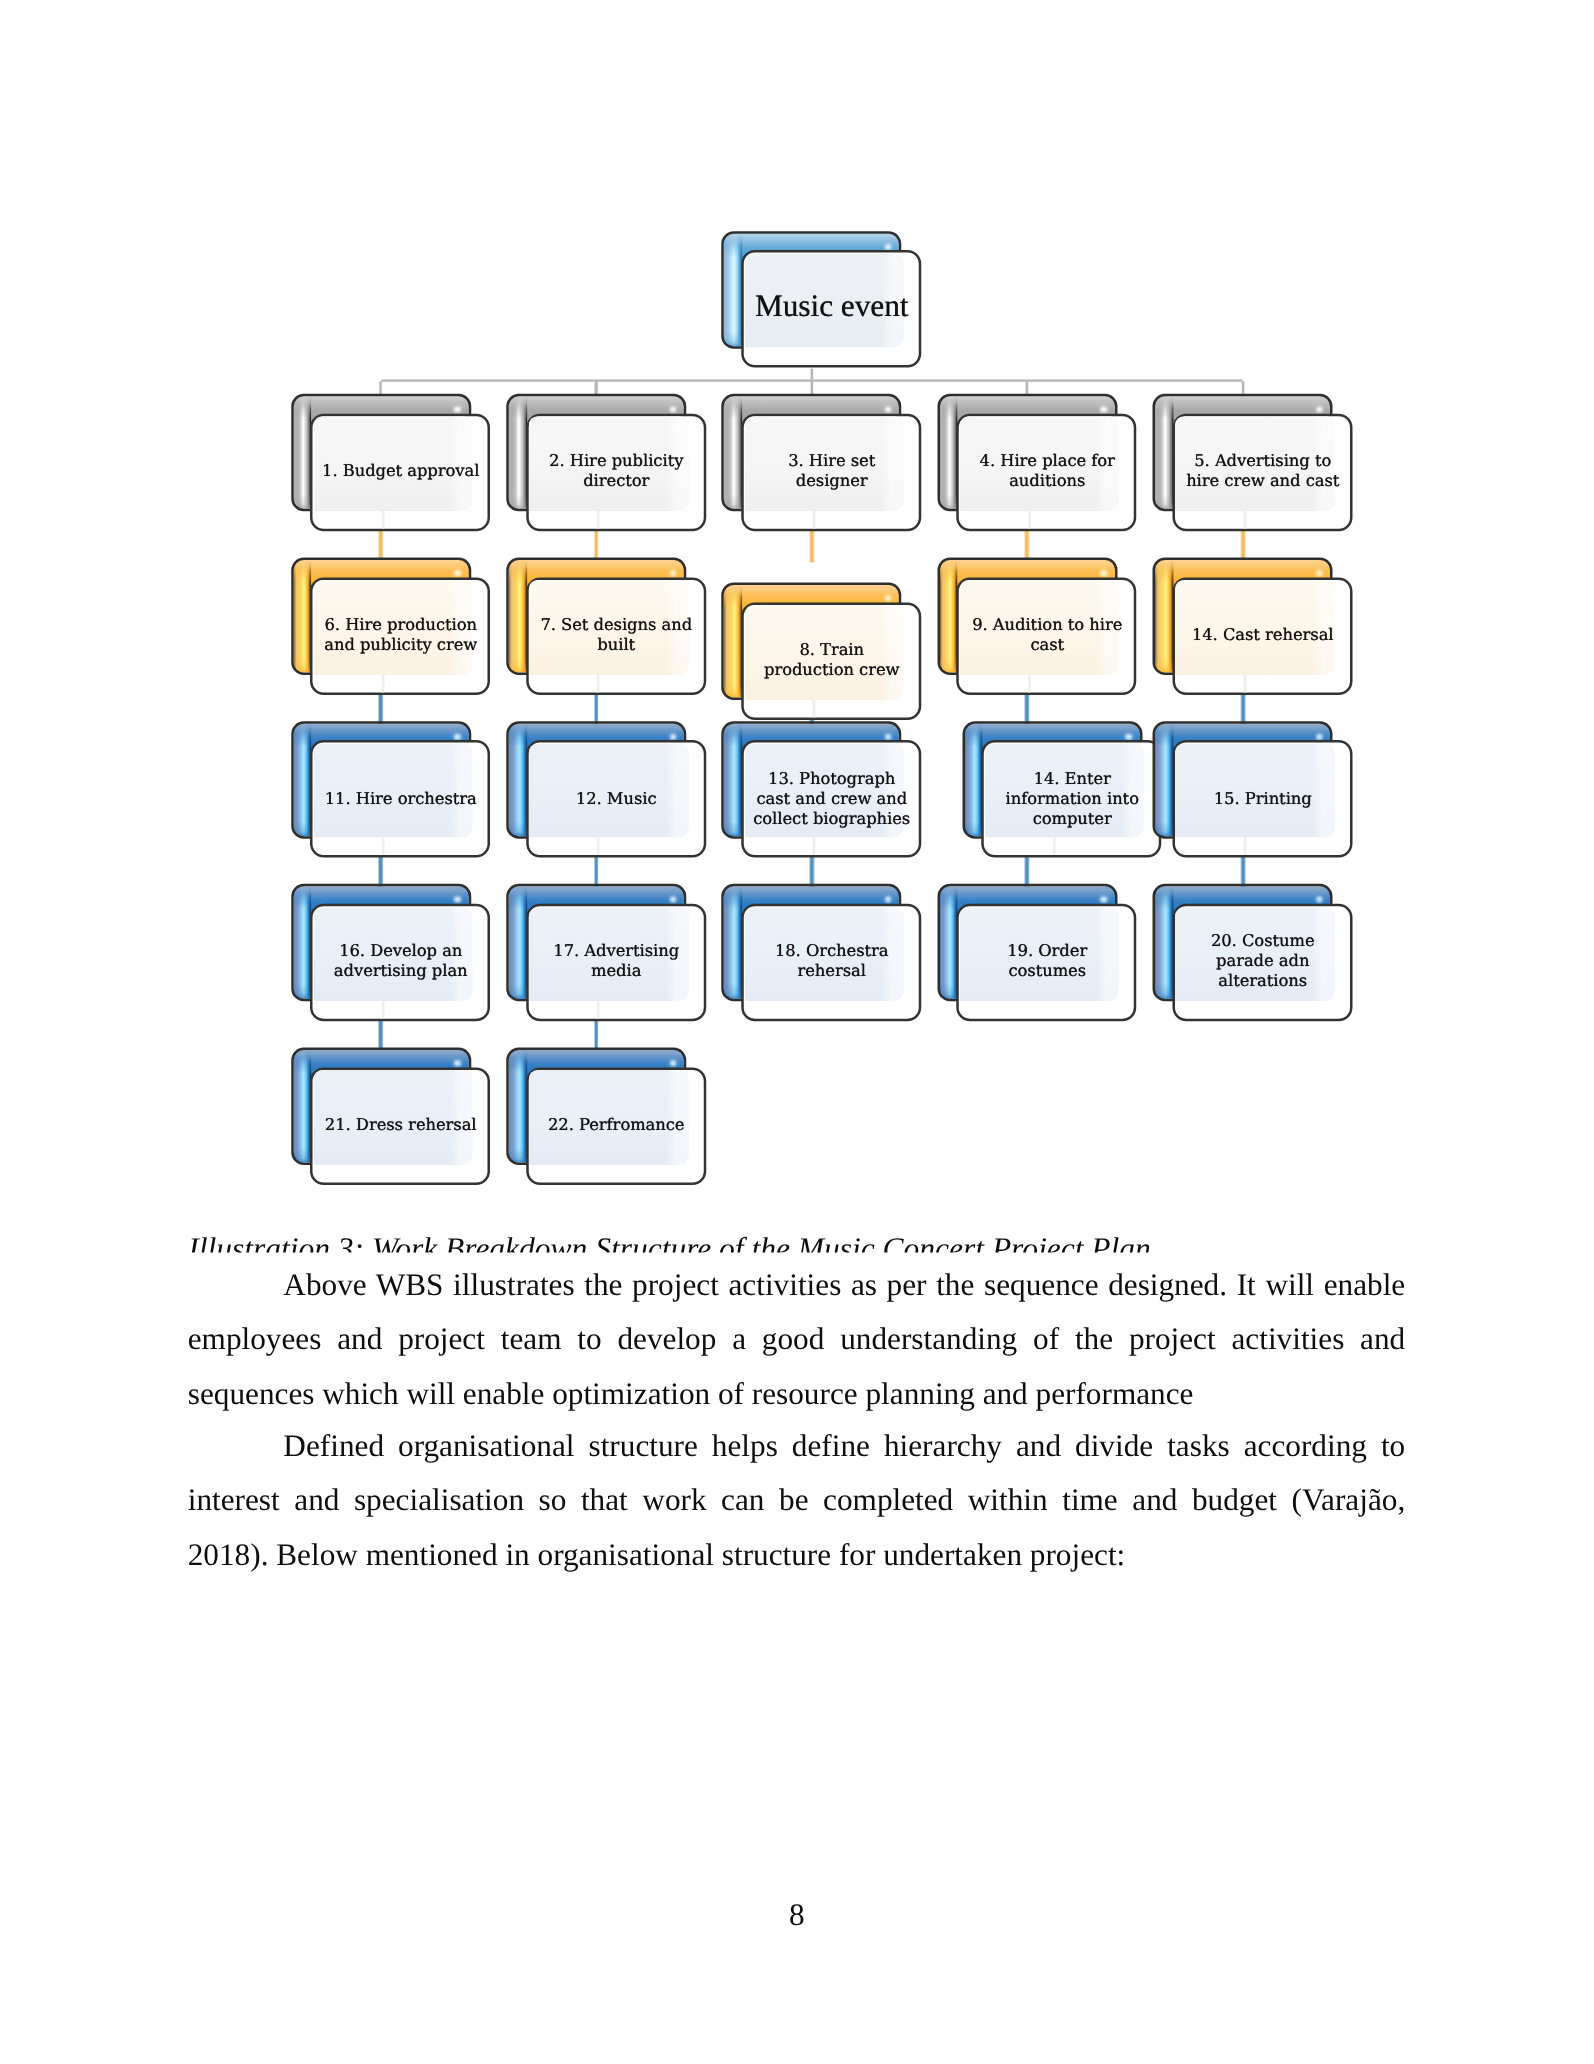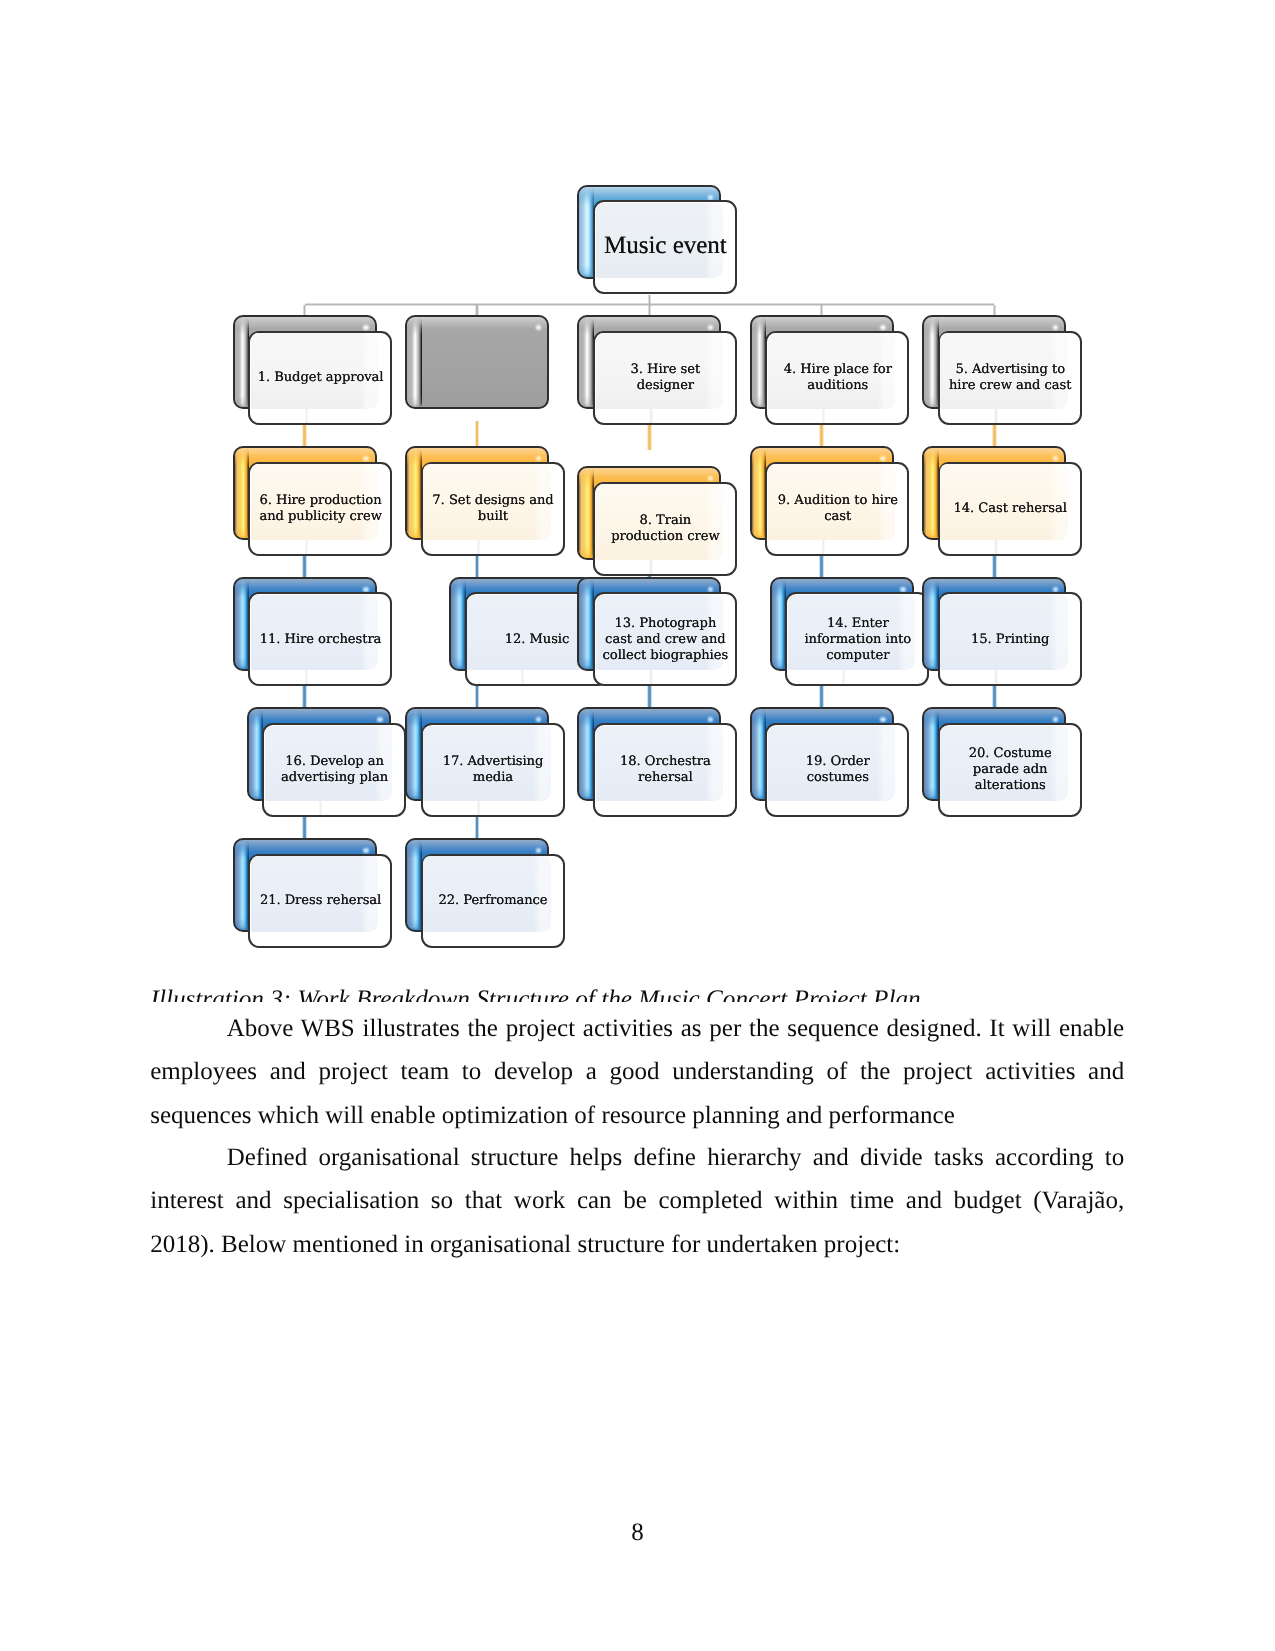--- a/index.html
+++ b/index.html
@@ -94,20 +94,25 @@
           <div style="position: absolute; left: 54.3px; top: 74px; width: 3.4px; height: 16px; background: linear-gradient(90deg, rgba(237, 237, 237, 0) 0%, rgba(235, 235, 235, 0.85) 35%, rgba(235, 235, 235, 0.85) 65%, rgba(237, 237, 237, 0) 100%);"></div>
           <div class="inner" style="background: linear-gradient(90deg, rgba(255, 255, 255, 0) 0%, rgba(255, 255, 255, 0) 86%, rgba(255, 255, 255, 0.6) 92%, rgba(255, 255, 255, 0.55) 100%), linear-gradient(rgb(247, 247, 247) 0%, rgb(245, 245, 245) 55%, rgb(239, 239, 239) 100%);"></div>
           <div class="lbl">1. Budget approval</div>
         </div>
       </div>
       <div class="nd" style="left: 393px; top: 315.3px;">
         <div class="back" style="background: linear-gradient(rgb(208, 208, 208) 0%, rgb(202, 202, 202) 2%, rgb(192, 192, 192) 5%, rgb(180, 180, 180) 9%, rgb(169, 169, 169) 13%, rgb(166, 166, 166) 16%, rgb(164, 164, 164) 45%, rgb(161, 161, 161) 75%, rgb(157, 157, 157) 100%);">
           <div style="position: absolute; left: 0px; top: 0px; width: 14.5px; height: 91px; border-radius: 8px 4px 4px 8px; background: linear-gradient(90deg, rgb(154, 154, 154) 0%, rgb(176, 176, 176) 4%, rgb(177, 177, 177) 20%, rgb(188, 188, 188) 33%, rgb(226, 226, 226) 45%, rgb(253, 253, 253) 52%, rgb(253, 253, 253) 56%, rgb(228, 228, 228) 63%, rgb(189, 189, 189) 75%, rgb(117, 117, 117) 88%, rgb(29, 29, 29) 96%, rgb(20, 20, 20) 100%); mask-image: linear-gradient(rgba(0, 0, 0, 0) 0%, rgba(0, 0, 0, 0.18) 6%, rgba(0, 0, 0, 0.62) 12%, rgb(0, 0, 0) 20%, rgb(0, 0, 0) 86%, rgba(0, 0, 0, 0.7) 95%, rgba(0, 0, 0, 0.15) 99.5%, rgba(0, 0, 0, 0) 100%);"></div>
           <div style="position: absolute; right: 6px; top: 8px; width: 5.5px; height: 5px; border-radius: 50%; background: rgb(251, 251, 251); filter: blur(1.3px);"></div>
         </div>
+        <div class="front">
+          <div style="position: absolute; left: 54.3px; top: 74px; width: 3.4px; height: 16px; background: linear-gradient(90deg, rgba(237, 237, 237, 0) 0%, rgba(235, 235, 235, 0.85) 35%, rgba(235, 235, 235, 0.85) 65%, rgba(237, 237, 237, 0) 100%);"></div>
+          <div class="inner" style="background: linear-gradient(90deg, rgba(255, 255, 255, 0) 0%, rgba(255, 255, 255, 0) 86%, rgba(255, 255, 255, 0.6) 92%, rgba(255, 255, 255, 0.55) 100%), linear-gradient(rgb(247, 247, 247) 0%, rgb(245, 245, 245) 55%, rgb(239, 239, 239) 100%);"></div>
+          <div class="lbl">2. Hire publicity director</div>
+        </div>
       </div>
       <div class="nd" style="left: 565.4px; top: 315.3px;">
         <div class="back" style="background: linear-gradient(rgb(208, 208, 208) 0%, rgb(202, 202, 202) 2%, rgb(192, 192, 192) 5%, rgb(180, 180, 180) 9%, rgb(169, 169, 169) 13%, rgb(166, 166, 166) 16%, rgb(164, 164, 164) 45%, rgb(161, 161, 161) 75%, rgb(157, 157, 157) 100%);">
           <div style="position: absolute; left: 0px; top: 0px; width: 14.5px; height: 91px; border-radius: 8px 4px 4px 8px; background: linear-gradient(90deg, rgb(154, 154, 154) 0%, rgb(176, 176, 176) 4%, rgb(177, 177, 177) 20%, rgb(188, 188, 188) 33%, rgb(226, 226, 226) 45%, rgb(253, 253, 253) 52%, rgb(253, 253, 253) 56%, rgb(228, 228, 228) 63%, rgb(189, 189, 189) 75%, rgb(117, 117, 117) 88%, rgb(29, 29, 29) 96%, rgb(20, 20, 20) 100%); mask-image: linear-gradient(rgba(0, 0, 0, 0) 0%, rgba(0, 0, 0, 0.18) 6%, rgba(0, 0, 0, 0.62) 12%, rgb(0, 0, 0) 20%, rgb(0, 0, 0) 86%, rgba(0, 0, 0, 0.7) 95%, rgba(0, 0, 0, 0.15) 99.5%, rgba(0, 0, 0, 0) 100%);"></div>
           <div style="position: absolute; right: 6px; top: 8px; width: 5.5px; height: 5px; border-radius: 50%; background: rgb(251, 251, 251); filter: blur(1.3px);"></div>
         </div>
         <div class="front">
           <div style="position: absolute; left: 54.3px; top: 74px; width: 3.4px; height: 16px; background: linear-gradient(90deg, rgba(237, 237, 237, 0) 0%, rgba(235, 235, 235, 0.85) 35%, rgba(235, 235, 235, 0.85) 65%, rgba(237, 237, 237, 0) 100%);"></div>
           <div class="inner" style="background: linear-gradient(90deg, rgba(255, 255, 255, 0) 0%, rgba(255, 255, 255, 0) 86%, rgba(255, 255, 255, 0.6) 92%, rgba(255, 255, 255, 0.55) 100%), linear-gradient(rgb(247, 247, 247) 0%, rgb(245, 245, 245) 55%, rgb(239, 239, 239) 100%);"></div>
           <div class="lbl">3. Hire set designer</div>
@@ -194,21 +199,21 @@
         <div class="back" style="background: linear-gradient(rgb(150, 177, 206) 0%, rgb(138, 168, 200) 1%, rgb(123, 162, 204) 3.5%, rgb(95, 147, 202) 7%, rgb(60, 131, 199) 12%, rgb(47, 124, 195) 15.5%, rgb(45, 122, 191) 40%, rgb(44, 120, 188) 75%, rgb(42, 117, 184) 100%);">
           <div style="position: absolute; left: 0px; top: 0px; width: 14.5px; height: 91px; border-radius: 8px 4px 4px 8px; background: linear-gradient(90deg, rgb(42, 95, 149) 0%, rgb(111, 143, 186) 4%, rgb(118, 152, 197) 18%, rgb(134, 176, 218) 32%, rgb(154, 212, 243) 46%, rgb(169, 230, 253) 55%, rgb(142, 217, 250) 64%, rgb(95, 187, 239) 74%, rgb(33, 115, 185) 86%, rgb(19, 64, 110) 96%, rgb(13, 45, 79) 100%); mask-image: linear-gradient(rgba(0, 0, 0, 0) 0%, rgba(0, 0, 0, 0.18) 6%, rgba(0, 0, 0, 0.62) 12%, rgb(0, 0, 0) 20%, rgb(0, 0, 0) 86%, rgba(0, 0, 0, 0.7) 95%, rgba(0, 0, 0, 0.15) 99.5%, rgba(0, 0, 0, 0) 100%);"></div>
           <div style="position: absolute; right: 6px; top: 8px; width: 5.5px; height: 5px; border-radius: 50%; background: rgb(207, 234, 255); filter: blur(1.3px);"></div>
         </div>
         <div class="front">
           <div style="position: absolute; left: 54.3px; top: 74px; width: 3.4px; height: 16px; background: linear-gradient(90deg, rgba(237, 237, 237, 0) 0%, rgba(235, 235, 235, 0.85) 35%, rgba(235, 235, 235, 0.85) 65%, rgba(237, 237, 237, 0) 100%);"></div>
           <div class="inner" style="background: linear-gradient(90deg, rgba(255, 255, 255, 0) 0%, rgba(255, 255, 255, 0) 86%, rgba(255, 255, 255, 0.55) 92%, rgba(255, 255, 255, 0.5) 100%), linear-gradient(rgb(236, 241, 248) 0%, rgb(233, 239, 247) 55%, rgb(228, 235, 244) 100%);"></div>
           <div class="lbl">11. Hire orchestra</div>
         </div>
       </div>
-      <div class="nd" style="left: 393px; top: 576.7px; margin-left: 44px;">
+      <div class="nd" style="left: 393px; top: 576.7px;">
         <div class="back" style="background: linear-gradient(rgb(150, 177, 206) 0%, rgb(138, 168, 200) 1%, rgb(123, 162, 204) 3.5%, rgb(95, 147, 202) 7%, rgb(60, 131, 199) 12%, rgb(47, 124, 195) 15.5%, rgb(45, 122, 191) 40%, rgb(44, 120, 188) 75%, rgb(42, 117, 184) 100%);">
           <div style="position: absolute; left: 0px; top: 0px; width: 14.5px; height: 91px; border-radius: 8px 4px 4px 8px; background: linear-gradient(90deg, rgb(42, 95, 149) 0%, rgb(111, 143, 186) 4%, rgb(118, 152, 197) 18%, rgb(134, 176, 218) 32%, rgb(154, 212, 243) 46%, rgb(169, 230, 253) 55%, rgb(142, 217, 250) 64%, rgb(95, 187, 239) 74%, rgb(33, 115, 185) 86%, rgb(19, 64, 110) 96%, rgb(13, 45, 79) 100%); mask-image: linear-gradient(rgba(0, 0, 0, 0) 0%, rgba(0, 0, 0, 0.18) 6%, rgba(0, 0, 0, 0.62) 12%, rgb(0, 0, 0) 20%, rgb(0, 0, 0) 86%, rgba(0, 0, 0, 0.7) 95%, rgba(0, 0, 0, 0.15) 99.5%, rgba(0, 0, 0, 0) 100%);"></div>
           <div style="position: absolute; right: 6px; top: 8px; width: 5.5px; height: 5px; border-radius: 50%; background: rgb(207, 234, 255); filter: blur(1.3px);"></div>
         </div>
         <div class="front">
           <div style="position: absolute; left: 54.3px; top: 74px; width: 3.4px; height: 16px; background: linear-gradient(90deg, rgba(237, 237, 237, 0) 0%, rgba(235, 235, 235, 0.85) 35%, rgba(235, 235, 235, 0.85) 65%, rgba(237, 237, 237, 0) 100%);"></div>
           <div class="inner" style="background: linear-gradient(90deg, rgba(255, 255, 255, 0) 0%, rgba(255, 255, 255, 0) 86%, rgba(255, 255, 255, 0.55) 92%, rgba(255, 255, 255, 0.5) 100%), linear-gradient(rgb(236, 241, 248) 0%, rgb(233, 239, 247) 55%, rgb(228, 235, 244) 100%);"></div>
           <div class="lbl">12. Music</div>
         </div>
       </div>
@@ -238,21 +243,21 @@
         <div class="back" style="background: linear-gradient(rgb(150, 177, 206) 0%, rgb(138, 168, 200) 1%, rgb(123, 162, 204) 3.5%, rgb(95, 147, 202) 7%, rgb(60, 131, 199) 12%, rgb(47, 124, 195) 15.5%, rgb(45, 122, 191) 40%, rgb(44, 120, 188) 75%, rgb(42, 117, 184) 100%);">
           <div style="position: absolute; left: 0px; top: 0px; width: 14.5px; height: 91px; border-radius: 8px 4px 4px 8px; background: linear-gradient(90deg, rgb(42, 95, 149) 0%, rgb(111, 143, 186) 4%, rgb(118, 152, 197) 18%, rgb(134, 176, 218) 32%, rgb(154, 212, 243) 46%, rgb(169, 230, 253) 55%, rgb(142, 217, 250) 64%, rgb(95, 187, 239) 74%, rgb(33, 115, 185) 86%, rgb(19, 64, 110) 96%, rgb(13, 45, 79) 100%); mask-image: linear-gradient(rgba(0, 0, 0, 0) 0%, rgba(0, 0, 0, 0.18) 6%, rgba(0, 0, 0, 0.62) 12%, rgb(0, 0, 0) 20%, rgb(0, 0, 0) 86%, rgba(0, 0, 0, 0.7) 95%, rgba(0, 0, 0, 0.15) 99.5%, rgba(0, 0, 0, 0) 100%);"></div>
           <div style="position: absolute; right: 6px; top: 8px; width: 5.5px; height: 5px; border-radius: 50%; background: rgb(207, 234, 255); filter: blur(1.3px);"></div>
         </div>
         <div class="front">
           <div style="position: absolute; left: 54.3px; top: 74px; width: 3.4px; height: 16px; background: linear-gradient(90deg, rgba(237, 237, 237, 0) 0%, rgba(235, 235, 235, 0.85) 35%, rgba(235, 235, 235, 0.85) 65%, rgba(237, 237, 237, 0) 100%);"></div>
           <div class="inner" style="background: linear-gradient(90deg, rgba(255, 255, 255, 0) 0%, rgba(255, 255, 255, 0) 86%, rgba(255, 255, 255, 0.55) 92%, rgba(255, 255, 255, 0.5) 100%), linear-gradient(rgb(236, 241, 248) 0%, rgb(233, 239, 247) 55%, rgb(228, 235, 244) 100%);"></div>
           <div class="lbl">15. Printing</div>
         </div>
       </div>
-      <div class="nd" style="left: 220.6px; top: 707.4px; margin-left: 14px;">
+      <div class="nd" style="left: 220.6px; top: 707.4px;">
         <div class="back" style="background: linear-gradient(rgb(150, 177, 206) 0%, rgb(138, 168, 200) 1%, rgb(123, 162, 204) 3.5%, rgb(95, 147, 202) 7%, rgb(60, 131, 199) 12%, rgb(47, 124, 195) 15.5%, rgb(45, 122, 191) 40%, rgb(44, 120, 188) 75%, rgb(42, 117, 184) 100%);">
           <div style="position: absolute; left: 0px; top: 0px; width: 14.5px; height: 91px; border-radius: 8px 4px 4px 8px; background: linear-gradient(90deg, rgb(42, 95, 149) 0%, rgb(111, 143, 186) 4%, rgb(118, 152, 197) 18%, rgb(134, 176, 218) 32%, rgb(154, 212, 243) 46%, rgb(169, 230, 253) 55%, rgb(142, 217, 250) 64%, rgb(95, 187, 239) 74%, rgb(33, 115, 185) 86%, rgb(19, 64, 110) 96%, rgb(13, 45, 79) 100%); mask-image: linear-gradient(rgba(0, 0, 0, 0) 0%, rgba(0, 0, 0, 0.18) 6%, rgba(0, 0, 0, 0.62) 12%, rgb(0, 0, 0) 20%, rgb(0, 0, 0) 86%, rgba(0, 0, 0, 0.7) 95%, rgba(0, 0, 0, 0.15) 99.5%, rgba(0, 0, 0, 0) 100%);"></div>
           <div style="position: absolute; right: 6px; top: 8px; width: 5.5px; height: 5px; border-radius: 50%; background: rgb(207, 234, 255); filter: blur(1.3px);"></div>
         </div>
         <div class="front">
           <div style="position: absolute; left: 54.3px; top: 74px; width: 3.4px; height: 16px; background: linear-gradient(90deg, rgba(237, 237, 237, 0) 0%, rgba(235, 235, 235, 0.85) 35%, rgba(235, 235, 235, 0.85) 65%, rgba(237, 237, 237, 0) 100%);"></div>
           <div class="inner" style="background: linear-gradient(90deg, rgba(255, 255, 255, 0) 0%, rgba(255, 255, 255, 0) 86%, rgba(255, 255, 255, 0.55) 92%, rgba(255, 255, 255, 0.5) 100%), linear-gradient(rgb(236, 241, 248) 0%, rgb(233, 239, 247) 55%, rgb(228, 235, 244) 100%);"></div>
           <div class="lbl">16. Develop an advertising plan</div>
         </div>
       </div>

